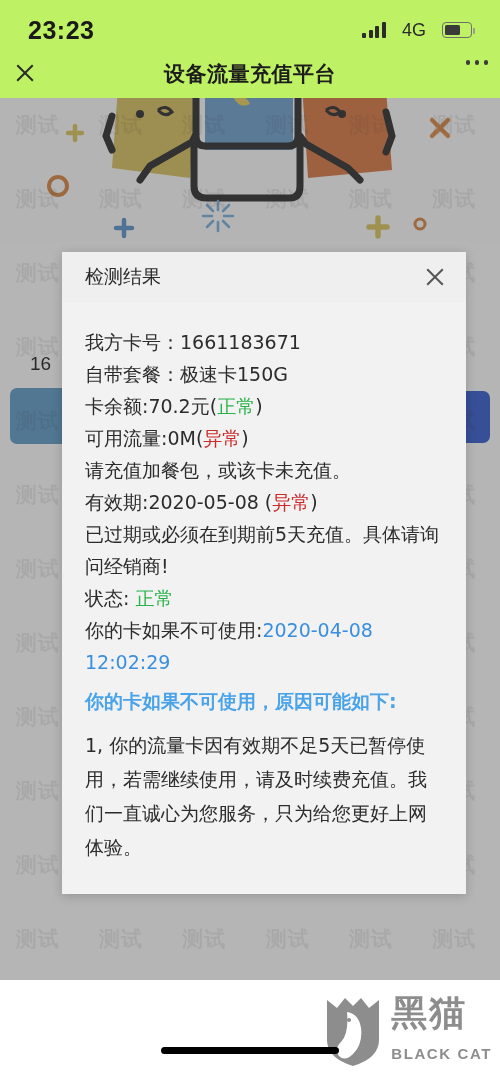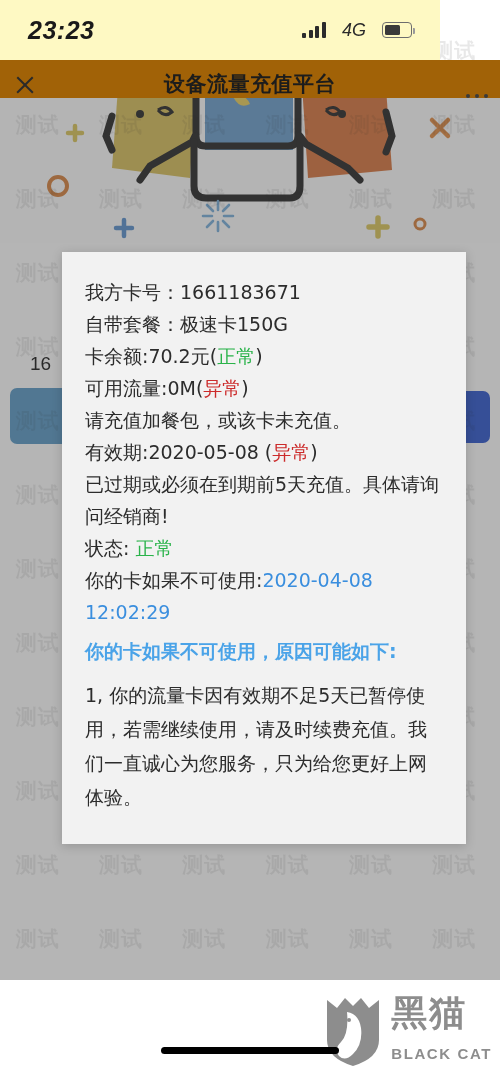--- a/index.html
+++ b/index.html
@@ -26,42 +26,41 @@
   .wm {
     font-size:21px; font-weight:700; color:#000;
     opacity:0.085; letter-spacing:1px;
     font-family:"DejaVu Sans", sans-serif;
     filter:blur(0.4px);
     transform:translateX(-4px);
   }
 
   
   .statusbar {
-    position:absolute; top:0; left:0; width:440px; height:60px;
-    background:#fef9c3; z-index:12;
+    position:absolute; top:0; left:0; width:500px; height:60px;
+    background:#bef264; z-index:12;
     display:flex; align-items:center; justify-content:space-between;
     padding:0 28px;
-    font-style:italic;
   }
   .clock { font-size:25px; font-weight:600; color:#1a1a1a; letter-spacing:0.5px; }
   .status-right { display:flex; align-items:center; gap:16px; }
   .bars { display:flex; align-items:flex-end; gap:2.5px; height:16px; }
   .bars i { display:block; width:4px; background:#2b2b2b; border-radius:1px; }
   .bars i:nth-child(1){height:5px;} .bars i:nth-child(2){height:8px;}
   .bars i:nth-child(3){height:12px;} .bars i:nth-child(4){height:16px;}
   .net { font-size:18px; color:#2b2b2b; font-weight:500; }
   .battery { width:30px; height:16px; border:1.6px solid #6d6d6d; border-radius:4px; position:relative; padding:1.6px; }
   .battery::after { content:""; position:absolute; right:-4px; top:5px; width:2.4px; height:6px; background:#9a9a9a; border-radius:0 1px 1px 0; }
   .battery .fill { height:100%; background:#3a3a3a; border-radius:1.5px; }
 
   
   .navbar {
     position:absolute; top:60px; left:0; width:500px; height:38px;
-    background:#a16207; z-index:12;
-    display:flex; align-items:flex-end; padding:0 12px;
+    background:#bef264; z-index:12;
+    display:flex; align-items:flex-start; padding:0 12px;
   }
   .nav-close { width:26px; height:26px; position:relative; cursor:pointer; flex:0 0 auto; }
   .nav-close::before, .nav-close::after {
     content:""; position:absolute; left:2px; top:12px; width:22px; height:2.2px; background:#2a2a2a;
   }
   .nav-close::before { transform:rotate(45deg); }
   .nav-close::after  { transform:rotate(-45deg); }
   .nav-title {
     position:absolute; left:0; right:0; text-align:center;
     font-size:21px; font-weight:600; color:#1c1c1c; letter-spacing:0.5px;
@@ -280,20 +279,24 @@
     <div class="nav-close"></div>
     <div class="nav-title">设备流量充值平台</div>
     <div class="nav-more">
         <span></span>
         <span></span>
         <span></span>
       </div>
   </div>
 
   <div class="modal">
+    <div class="modal-head">
+      <div class="modal-title">检测结果</div>
+      <div class="modal-close"></div>
+    </div>
     <div class="modal-body">
       <div class="line">
         <span>我方卡号：</span><span>1661183671</span>
       </div>
       <div class="line">
         <span>自带套餐：</span><span>极速卡150G</span>
       </div>
       <div class="line">
         <span>卡余额:70.2元(</span><span class="ok">正常</span><span>)</span>
       </div>

